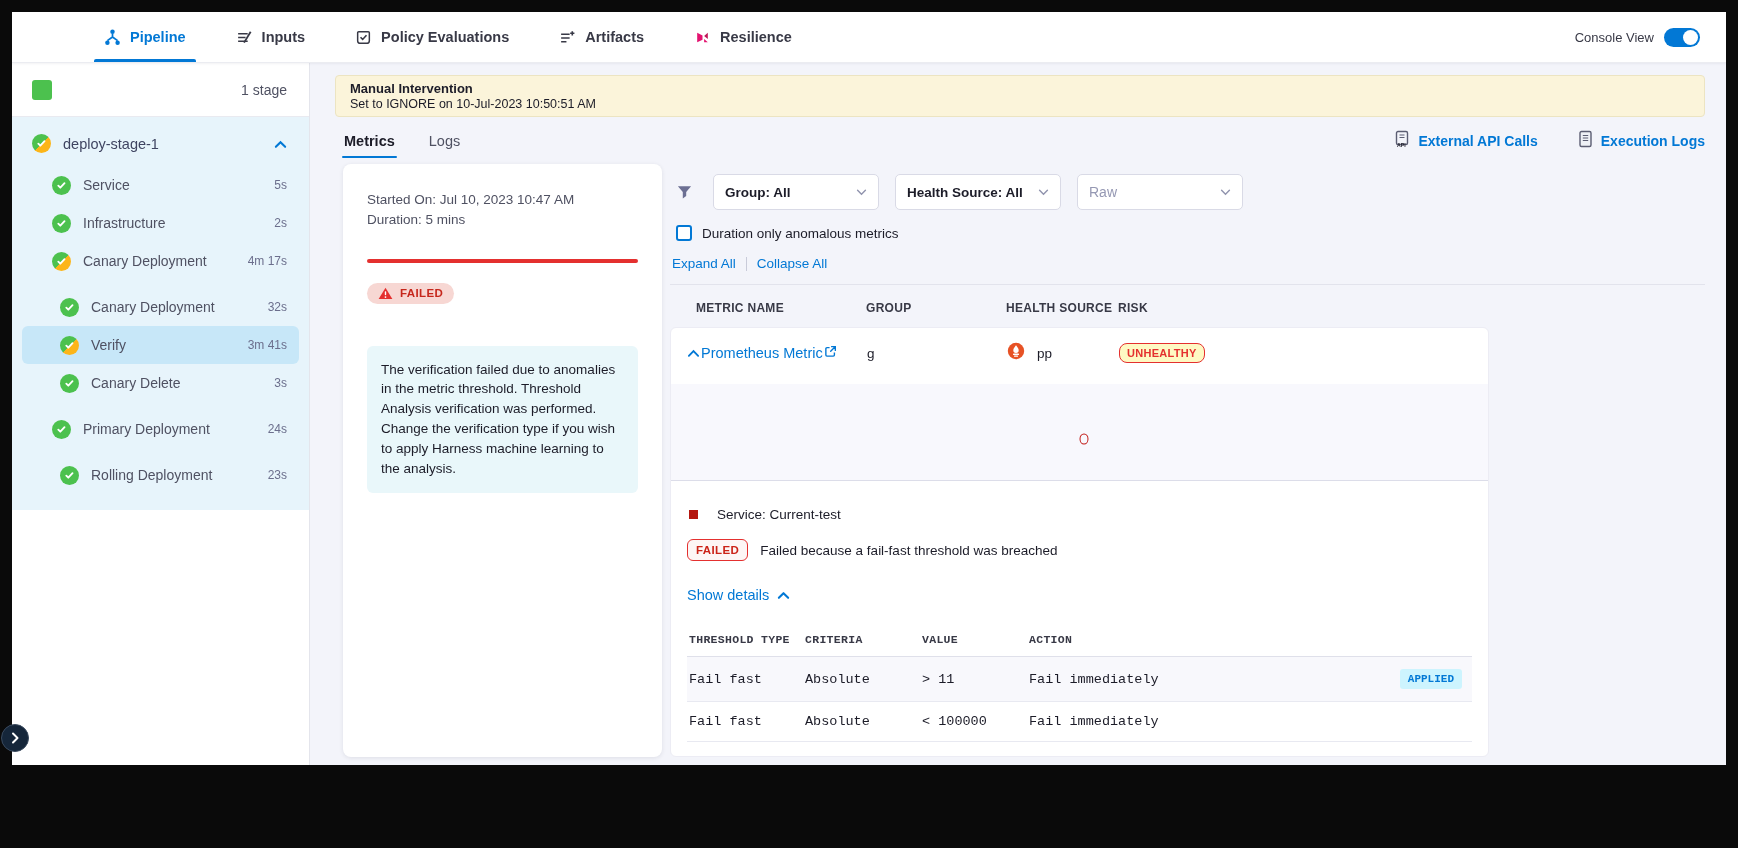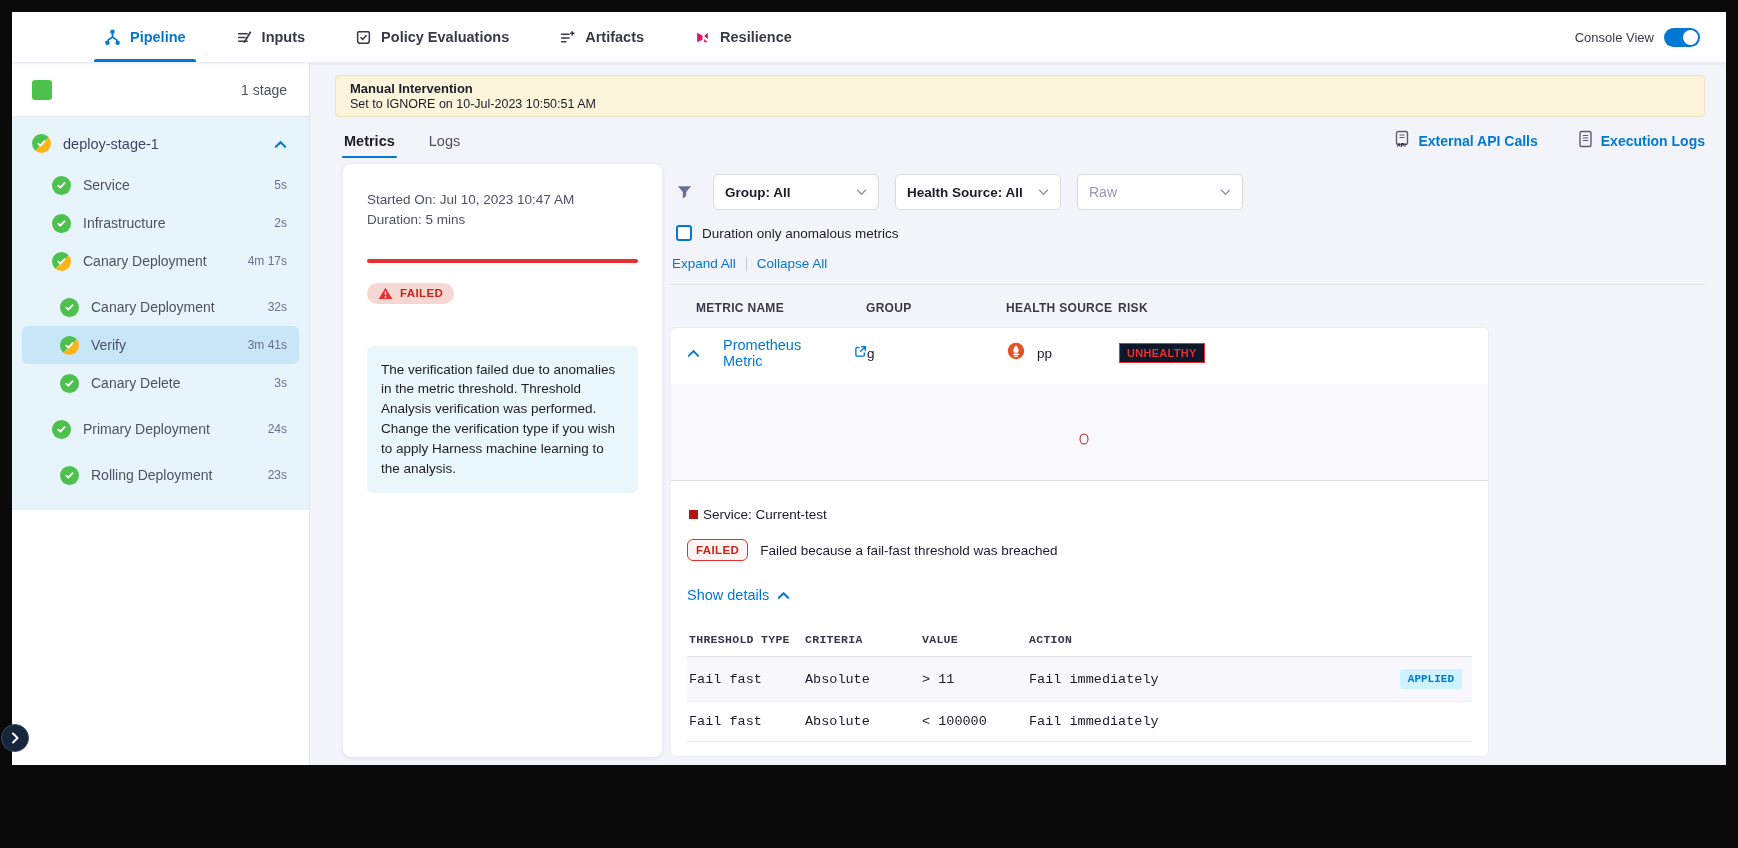--- a/index.html
+++ b/index.html
@@ -104,33 +104,33 @@
   .expand-row { display: flex; align-items: center; gap: 10px; margin: 15px 0 13px 2px; }
   .blue-link { color: #0278d5; font-size: 13.5px; cursor: pointer; }
   .vsep { width: 1px; height: 14px; background: #c9cbd9; }
   .table-top-divider { border-top: 1px solid #e2e3ec; }
 
   .mt-header { display: grid; grid-template-columns: 170px 140px 112px 1fr; padding: 16px 0 12px 26px; }
   .mt-header div { font-size: 12px; font-weight: 700; color: #383946; letter-spacing: .3px; }
 
   .metric-card { width: 819px; background: #fff; border: 1px solid #ececf4; border-radius: 6px; overflow: hidden; }
   .metric-row { display: grid; grid-template-columns: 180px 140px 112px 1fr; align-items: center; height: 50px; padding-left: 16px; }
-  .metric-name-cell { display: flex; align-items: center; gap: 23px; }
+  .metric-name-cell { display: flex; align-items: center; gap: 1px; }
   .metric-name { color: #0278d5; font-size: 14.5px; cursor: pointer; }
   .hs-cell { display: flex; align-items: center; gap: 12px; }
   .hs-txt { font-size: 13.5px; color: #1c1c28; }
   .grp-txt { font-size: 13.5px; color: #1c1c28; }
   .risk-badge { display: inline-block; border: 1.5px solid #e4302f; color: #e4302f; font-size: 11px; font-weight: 700;
-    letter-spacing: .3px; border-radius: 0; padding: 3px 7px; background: #0f172a; justify-self: start; }
+    letter-spacing: .3px; border-radius: 8px; padding: 3px 7px; background: #fef9c3; justify-self: start; }
 
   .chart-zone { margin: 6px 0 0; height: 97px; background: #f8f8fd; border-bottom: 1px solid #dcdde9; position: relative; }
   .anom-pt { position: absolute; width: 9px; height: 11px; border: 1.6px solid #c01713; border-radius: 50%; transform: translate(-50%,-50%); }
 
   .detail-block { padding: 26px 16px 18px 16px; }
-  .legend-row { display: flex; align-items: center; gap: 5px; padding-left: 2px; }
+  .legend-row { display: flex; align-items: center; gap: 19px; padding-left: 2px; }
   .legend-sq { width: 9px; height: 9px; background: #b41710; }
   .legend-txt { font-size: 13.5px; color: #1c1c28; }
   .fail-row { display: flex; align-items: center; gap: 12px; margin-top: 17px; }
   .fail-badge { border: 1.5px solid #e4302f; color: #cb2318; background: #fdf6f5; font-size: 11.5px; font-weight: 700;
     letter-spacing: .4px; border-radius: 6px; padding: 4px 8px; }
   .fail-reason { font-size: 13.5px; color: #1c1c28; }
   .show-details { display: flex; align-items: center; gap: 8px; margin: 26px 0 0 0; color: #0278d5; font-size: 14.5px; cursor: pointer; }
 
   .th-table { margin-top: 22px; font-family: Liberation Mono, monospace; }
   .th-head, .th-row { display: grid; grid-template-columns: 116px 117px 107px 1fr 90px; align-items: center; }

